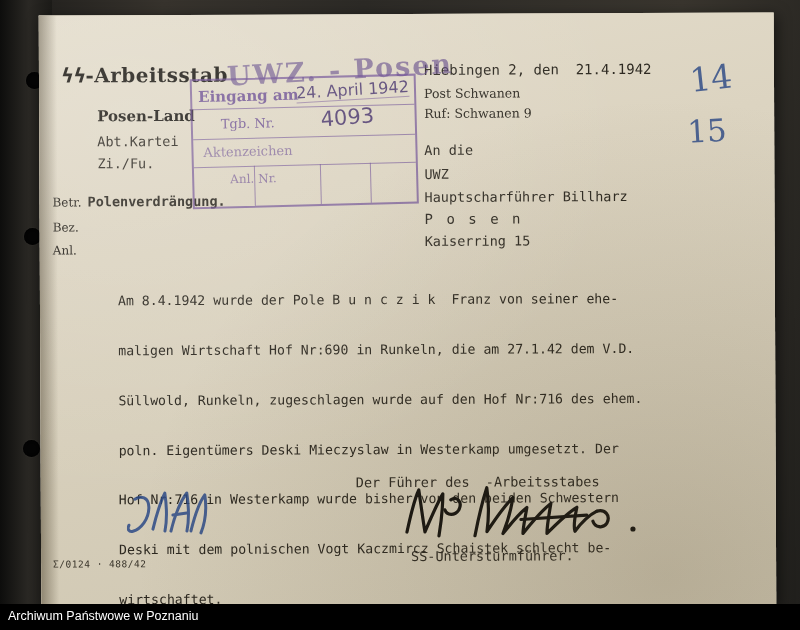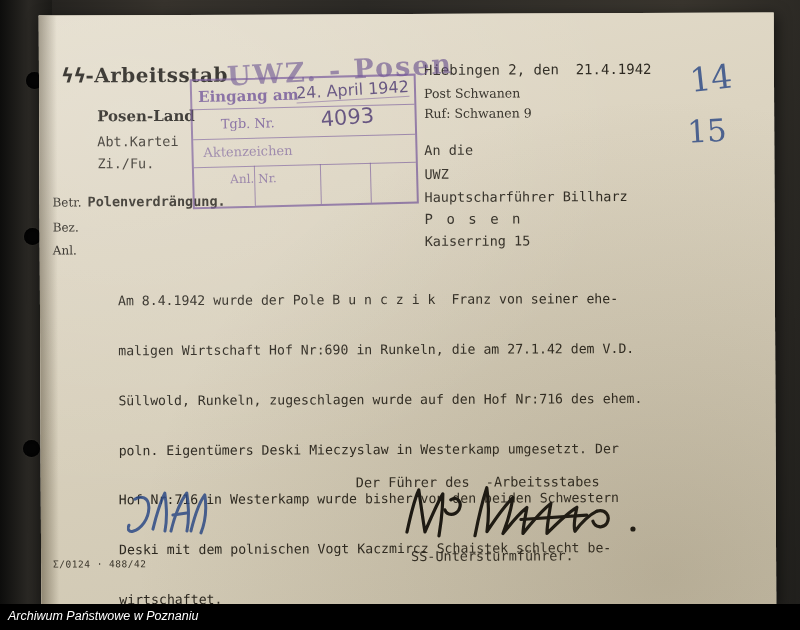--- a/index.html
+++ b/index.html
@@ -322,21 +322,20 @@
     color: #2d4a86;
     opacity: 0.85;
   }
 
   
   #credit-bar {
     position: absolute;
     left: 0; bottom: 0;
     width: 800px; height: 26px;
     background: #000;
-    font-style: italic;
   }
   #credit-text {
     position: absolute;
     left: 8px; top: 5px;
     font-family: "Liberation Sans", sans-serif;
     font-size: 12.5px;
     color: #ffffff;
   }
 </style>
 </head>

